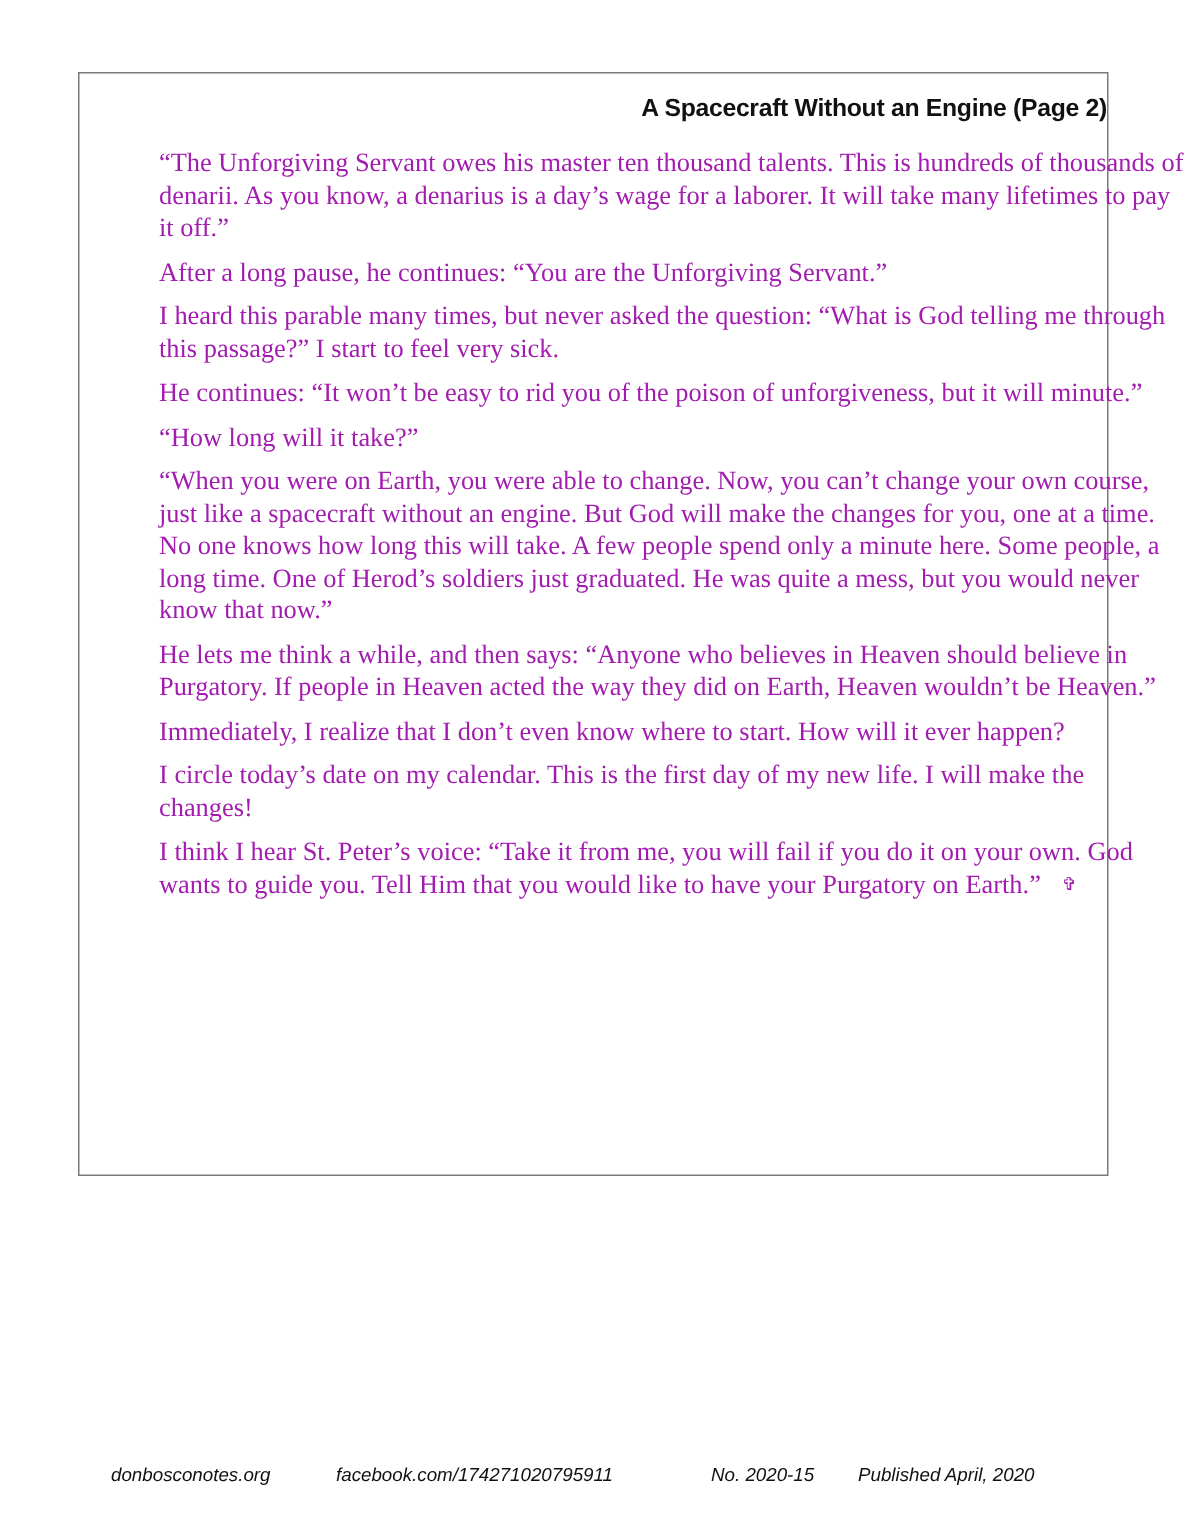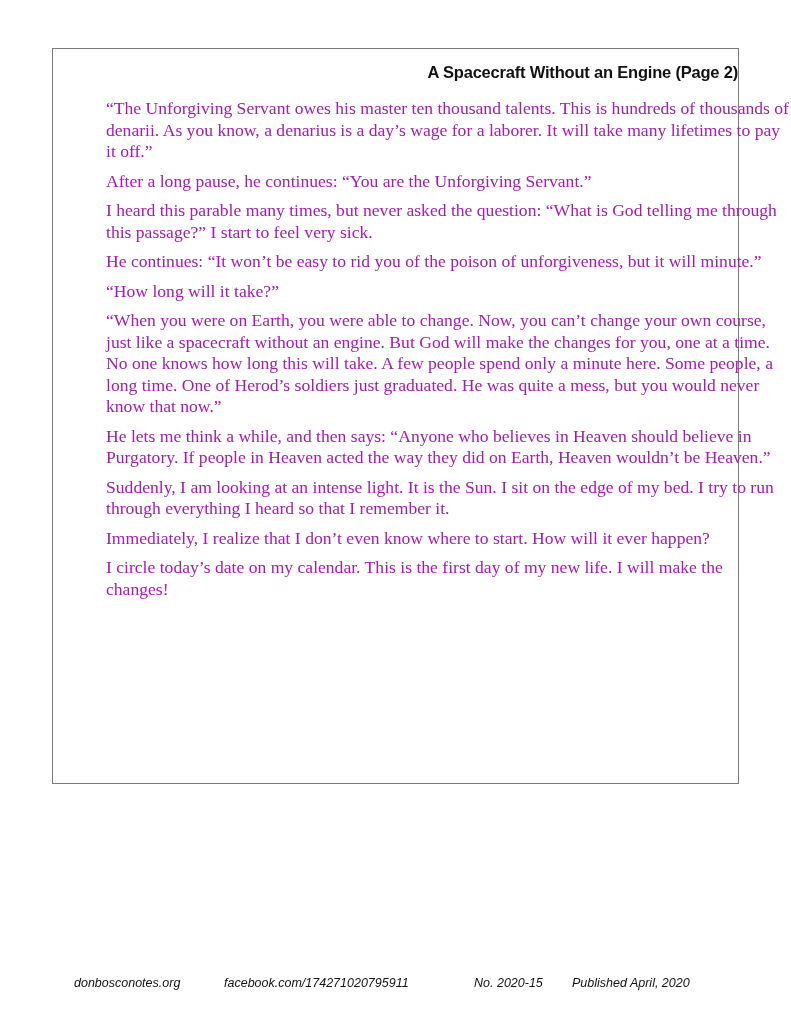--- a/index.html
+++ b/index.html
@@ -50,23 +50,23 @@
 <div class="box">
   <div class="title">A Spacecraft Without an Engine (Page 2)</div>
   <div class="body-text">
     <p>“The Unforgiving Servant owes his master ten thousand talents.  This is hundreds of thousands of denarii.  As you know, a denarius is a day’s wage for a laborer.  It will take many lifetimes to pay it off.”</p>
     <p>After a long pause, he continues: “You are the Unforgiving Servant.”</p>
     <p>I heard this parable many times, but never asked the question: “What is God telling me through this passage?”  I start to feel very sick.</p>
     <p>He continues: “It won’t be easy to rid you of the poison of unforgiveness, but it will minute.”</p>
     <p>“How long will it take?”</p>
     <p>“When you were on Earth, you were able to change.  Now, you can’t change your own course, just like a spacecraft without an engine.  But God will make the changes for you, one at a time.    No one knows how long this will take.  A few people spend only a minute here.  Some people, a long time.  One of Herod’s soldiers just graduated.  He was quite a mess, but you would never know that now.”</p>
     <p>He lets me think a while, and then says: “Anyone who believes in Heaven should believe in Purgatory.  If people in Heaven acted the way they did on Earth, Heaven wouldn’t be Heaven.”</p>
-    <p>Suddenly, I am looking at an intense light.  It is the Sun.  I sit on the edge of my bed. I try to run through everything I heard so that I remember it.</p>
     <p>Immediately, I realize that I don’t even know where to start.  How will it ever happen?</p>
     <p>I circle today’s date on my calendar.  This is the first day of my new life.  I will make the changes!</p>
+    <p><span>I think I hear St. Peter’s voice: “Take it from me, you will fail if you do it on your own.  God wants to guide you.  Tell Him that you would like to have your Purgatory on Earth.”</span><span class="cross">✞</span></p>
   </div>
 </div>
 
 <div class="footer">
   <span style="left:0px">donbosconotes.org</span>
   <span style="left:150px">facebook.com/174271020795911</span>
   <span style="left:400px">No. 2020-15</span>
   <span style="left:498px">Published April, 2020</span>
 </div>
 

